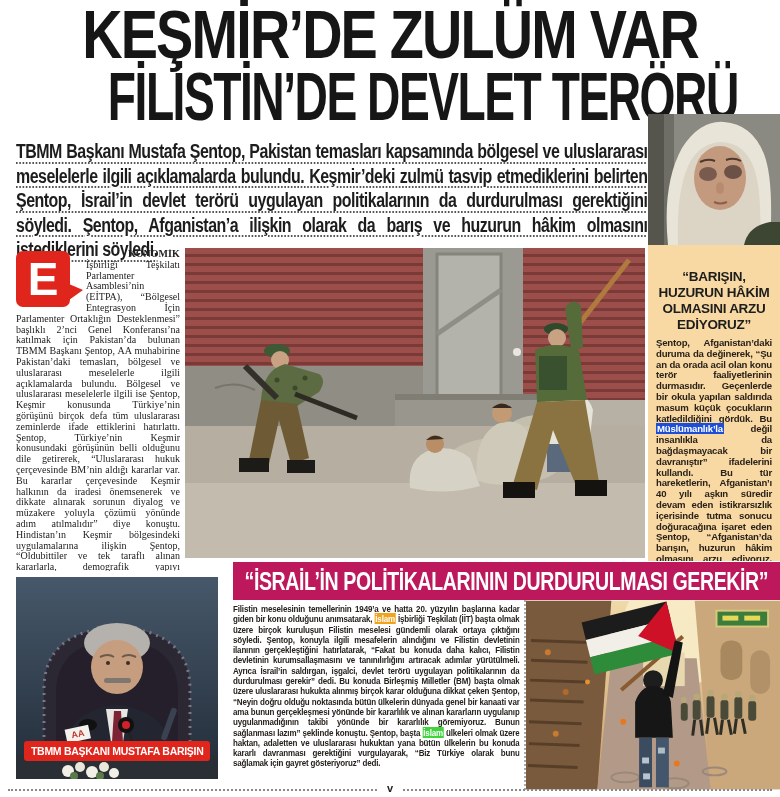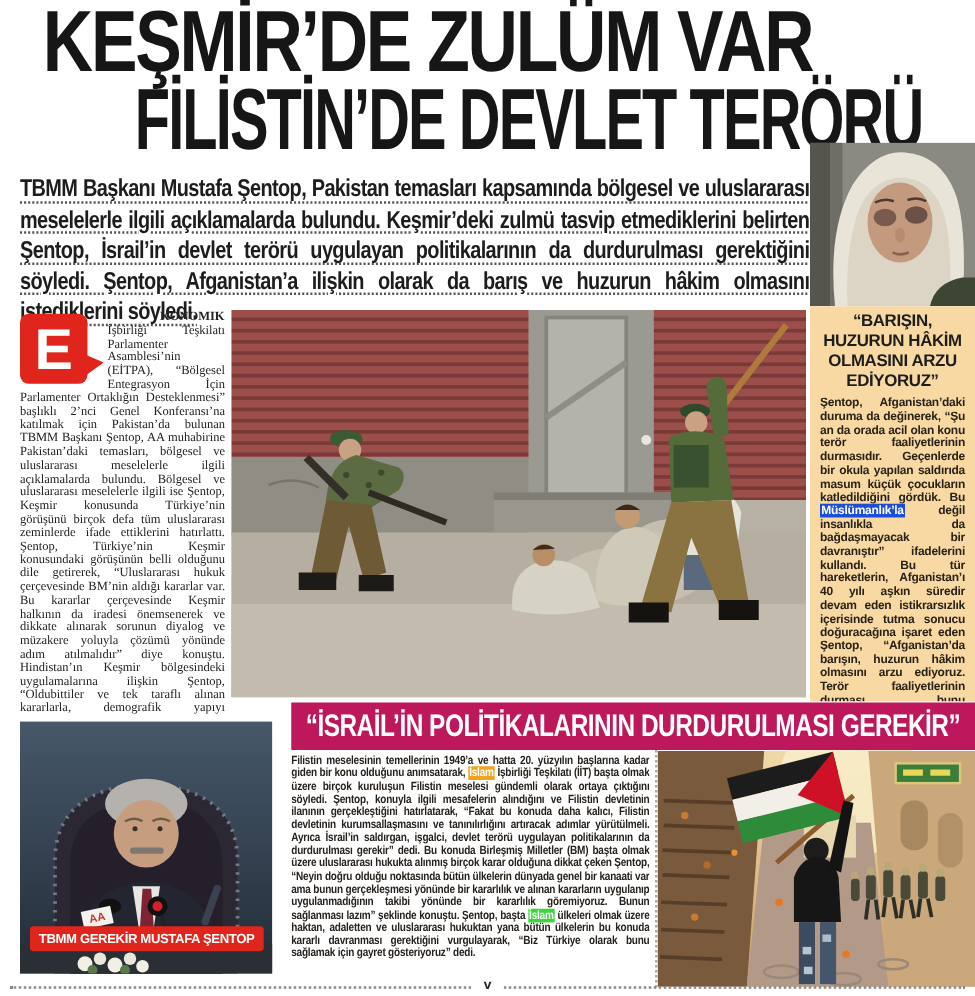--- a/index.html
+++ b/index.html
@@ -1,20 +1,20 @@
 <!DOCTYPE html>
 <html><head>
 <meta charset="utf-8">
 <style>
   html,body{margin:0;padding:0;background:#e9e9e9;}
   .page{position:relative;width:780px;height:797px;background:#ffffff;overflow:hidden;
         font-family:"Liberation Sans",sans-serif;color:#1a1a1a;}
 
   
-  .headline{position:absolute;top:2px;left:0;width:780px;}
+  .headline{position:absolute;top:2px;left:0;width:780px;text-align:center;}
   .hline{display:block;height:62px;line-height:58px;font-weight:800;font-size:62px;
          letter-spacing:-2px;color:#161616;white-space:nowrap;}
   .hline>span{display:inline-block;transform-origin:center top;}
   .hline1>span{transform:scale(0.90,1.12);}
   .hline2>span{transform:scale(0.745,1.12);}
 
   
   .subhead{position:absolute;top:139px;left:16px;width:772px;transform:scaleX(0.818);
            transform-origin:left top;font-size:19.5px;line-height:24.5px;font-weight:700;
            letter-spacing:-0.6px;color:#1d1d1d;text-align:justify;
@@ -35,21 +35,21 @@
            font-size:46px;line-height:56px;}
   .dropcap::after{content:"";position:absolute;right:-13px;bottom:7px;width:0;height:0;
            border-left:14px solid #e0251c;border-top:6px solid transparent;
            border-bottom:10px solid transparent;}
 
   
   .photo-center{position:absolute;top:248px;left:185px;width:460px;height:310px;overflow:hidden;}
 
   
   .sidebar{position:absolute;top:245px;left:648px;width:132px;height:316px;
-           background:#f8d9a4;box-sizing:border-box;padding:4px 8px 6px 8px;overflow:hidden;}
+           background:#f8d9a4;box-sizing:border-box;padding:24px 8px 6px 8px;overflow:hidden;}
   .sidebar-title{font-size:13.5px;line-height:16px;font-weight:800;text-align:center;
            color:#1d1d1b;letter-spacing:-0.3px;margin:0 0 5px 0;}
   .sidebar-body{font-size:9.6px;line-height:10.8px;font-weight:600;letter-spacing:-0.2px;
            text-align:justify;color:#2a2218;}
 
   
   .hl{padding:0 1px;color:#1a1a1a;}
   .hl-cyan{background:#1d4ed8;color:#fff;}
   .hl-green{background:#3fd43c;color:#fff;}
   .hl-amber{background:#f2a31d;color:#fff;}
@@ -235,21 +235,21 @@
         <circle cx="52" cy="194" r="6" fill="#f2efe6"></circle>
           <circle cx="64" cy="190" r="5" fill="#e9e6da"></circle>
         <circle cx="76" cy="195" r="6" fill="#f2efe6"></circle>
           <circle cx="88" cy="190" r="5" fill="#e9e6da"></circle>
         <circle cx="98" cy="196" r="5" fill="#f2efe6"></circle>
         <circle cx="58" cy="199" r="4" fill="#5a7a4a"></circle>
           <circle cx="84" cy="199" r="4" fill="#5a7a4a"></circle>
       </g>
       <rect x="150" y="130" width="6" height="34" rx="3" fill="#3a4150" transform="rotate(20 153 147)"></rect>
     </svg>
-    <span class="caption-badge">TBMM GEREKİR MUSTAFA ŞENTOP</span>
+    <span class="caption-badge">TBMM BAŞKANI MUSTAFA BARIŞIN</span>
   </div>
 
   <div class="bottom-text">
     <p><span>Filistin meselesinin temellerinin 1949’a ve hatta 20. yüzyılın başlarına kadar giden bir konu olduğunu anımsatarak, </span><span class="hl hl-amber">İslam</span><span> İşbirliği Teşkilatı (İİT) başta olmak üzere birçok kuruluşun Filistin meselesi gündemli olarak ortaya çıktığını söyledi. Şentop, konuyla ilgili mesafelerin alındığını ve Filistin devletinin ilanının gerçekleştiğini hatırlatarak, “Fakat bu konuda daha kalıcı, Filistin devletinin kurumsallaşmasını ve tanınılırlığını artıracak adımlar yürütülmeli. Ayrıca İsrail’in saldırgan, işgalci, devlet terörü uygulayan politikalarının da durdurulması gerekir” dedi. Bu konuda Birleşmiş Milletler (BM) başta olmak üzere uluslararası hukukta alınmış birçok karar olduğuna dikkat çeken Şentop, “Neyin doğru olduğu noktasında bütün ülkelerin dünyada genel bir kanaati var ama bunun gerçekleşmesi yönünde bir kararlılık ve alınan kararların uygulanıp uygulanmadığının takibi yönünde bir kararlılık göremiyoruz. Bunun sağlanması lazım” şeklinde konuştu. Şentop, başta </span><span class="hl hl-green">İslam</span><span> ülkeleri olmak üzere haktan, adaletten ve uluslararası hukuktan yana bütün ülkelerin bu konuda kararlı davranması gerektiğini vurgulayarak, “Biz Türkiye olarak bunu sağlamak için gayret gösteriyoruz” dedi.</span></p>
   </div>
 
   <div class="photo-flag">
     <svg viewBox="0 0 256 190" width="254" height="190">
       <defs>
         <linearGradient id="warm" x1="0" y1="0" x2="0" y2="1">

